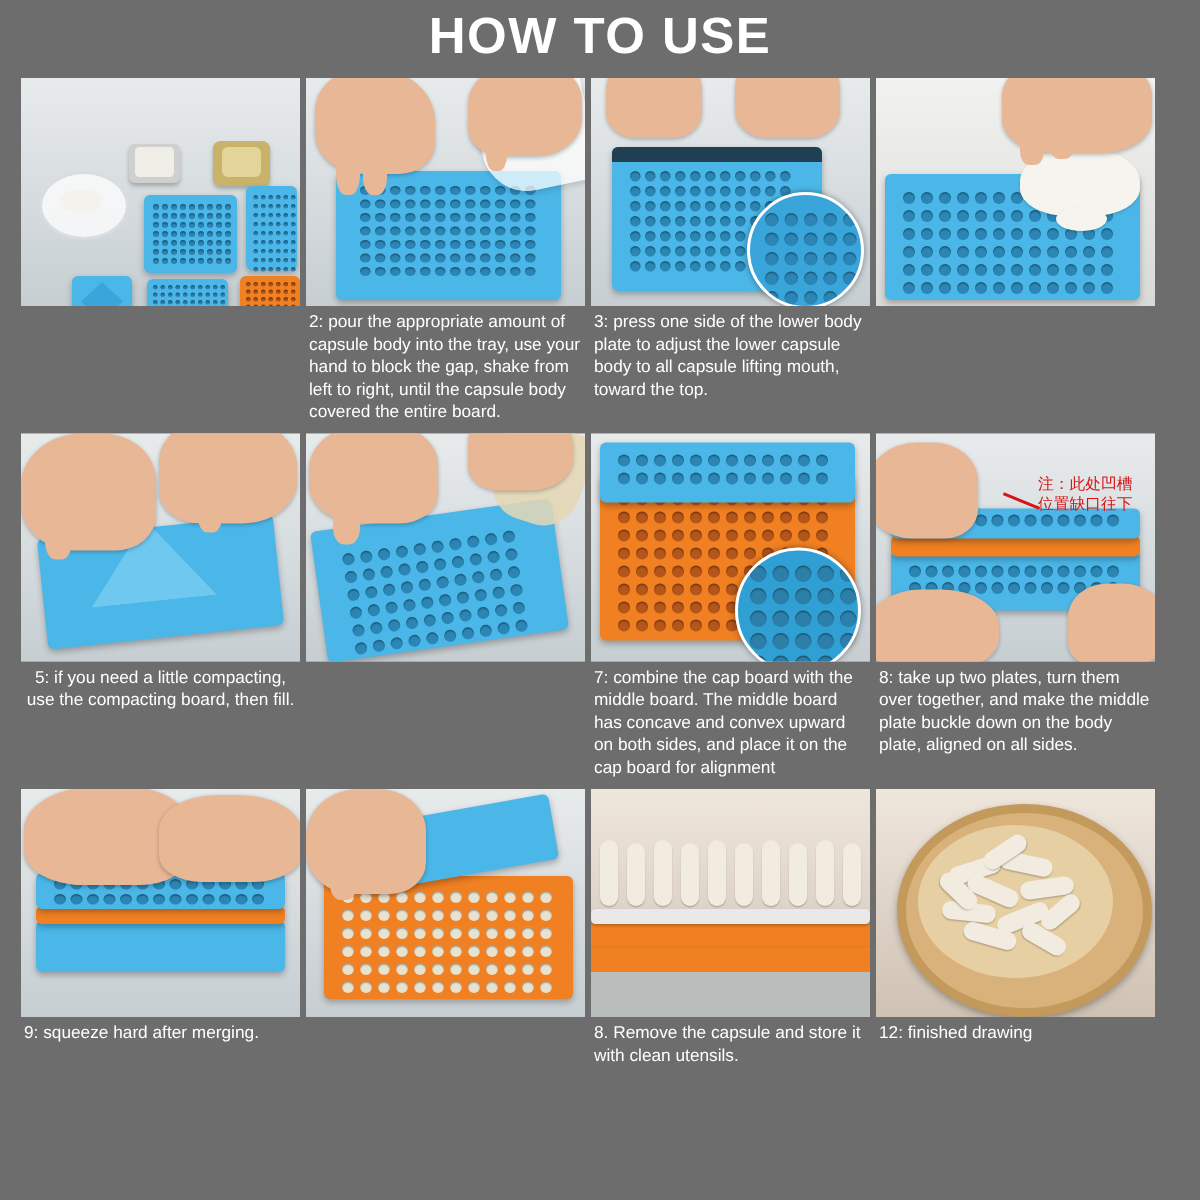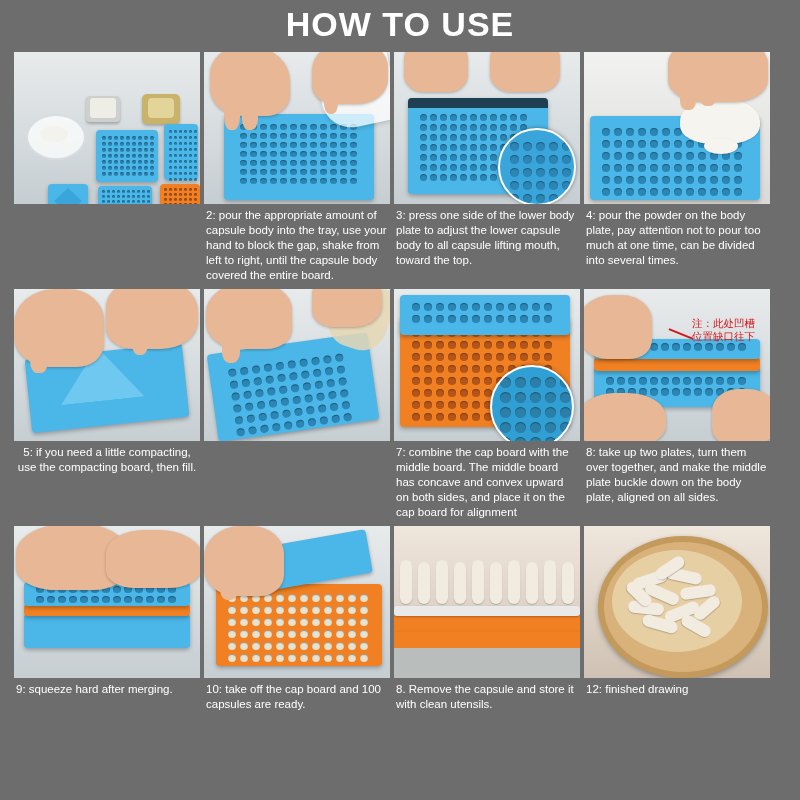--- a/index.html
+++ b/index.html
@@ -660,21 +660,20 @@
             <div class="hole" style="width:8px;height:8px;"></div>
         </div>
 
         <div class="powder" style="left:96px;top:46px;width:80px;height:46px;"></div>
         <div class="powder" style="left:120px;top:86px;width:34px;height:16px;border-radius:50%;"></div>
 
         <div class="hand" style="left:84px;top:-14px;width:100px;height:64px;border-radius:40% 40% 35% 35%;"></div>
         <div class="finger" style="left:96px;top:36px;width:16px;height:22px;"></div>
         <div class="finger" style="left:116px;top:34px;width:16px;height:20px;"></div>
       </div>
-      <div class="cap">4: pour the powder on the body plate, pay attention not to pour too much at one time, can be divided into several times.</div>
     </div>
 
     <div class="cell">
       <div class="photo">
         <div class="bg-grey"></div>
 
         <div class="board" style="left:14px;top:62px;width:158px;height:74px;transform:rotate(-6deg);"></div>
         <div style="position:absolute;left:44px;top:58px;width:84px;height:54px;background:#6ec8ef;transform:rotate(-6deg);clip-path:polygon(50% 0,100% 100%,0 100%);"></div>
 
         <div class="hand" style="left:0px;top:0px;width:90px;height:78px;border-radius:45% 40% 30% 40%;"></div>
@@ -1107,21 +1106,20 @@
             <div class="hole" style="width:8px;height:8px;background:#e8e2cf;"></div>
             <div class="hole" style="width:8px;height:8px;background:#e8e2cf;"></div>
             <div class="hole" style="width:8px;height:8px;background:#e8e2cf;"></div>
         </div>
 
         <div class="board" style="left:36px;top:14px;width:130px;height:44px;transform:rotate(-10deg);"></div>
 
         <div class="hand" style="left:0px;top:0px;width:80px;height:70px;border-radius:45% 40% 30% 40%;"></div>
         <div class="finger" style="left:16px;top:48px;width:18px;height:26px;"></div>
       </div>
-      <div class="cap">10: take off the cap board and 100 capsules are ready.</div>
     </div>
 
     <div class="cell row3">
       <div class="photo">
         <div class="bg-warm"></div>
 
         <div style="position:absolute;left:0;top:34px;width:186px;height:52px;">
           <div class="capsule" style="left:6px;top:0;width:12px;height:44px;"></div>
           <div class="capsule" style="left:24px;top:2px;width:12px;height:42px;"></div>
           <div class="capsule" style="left:42px;top:0;width:12px;height:44px;"></div>

